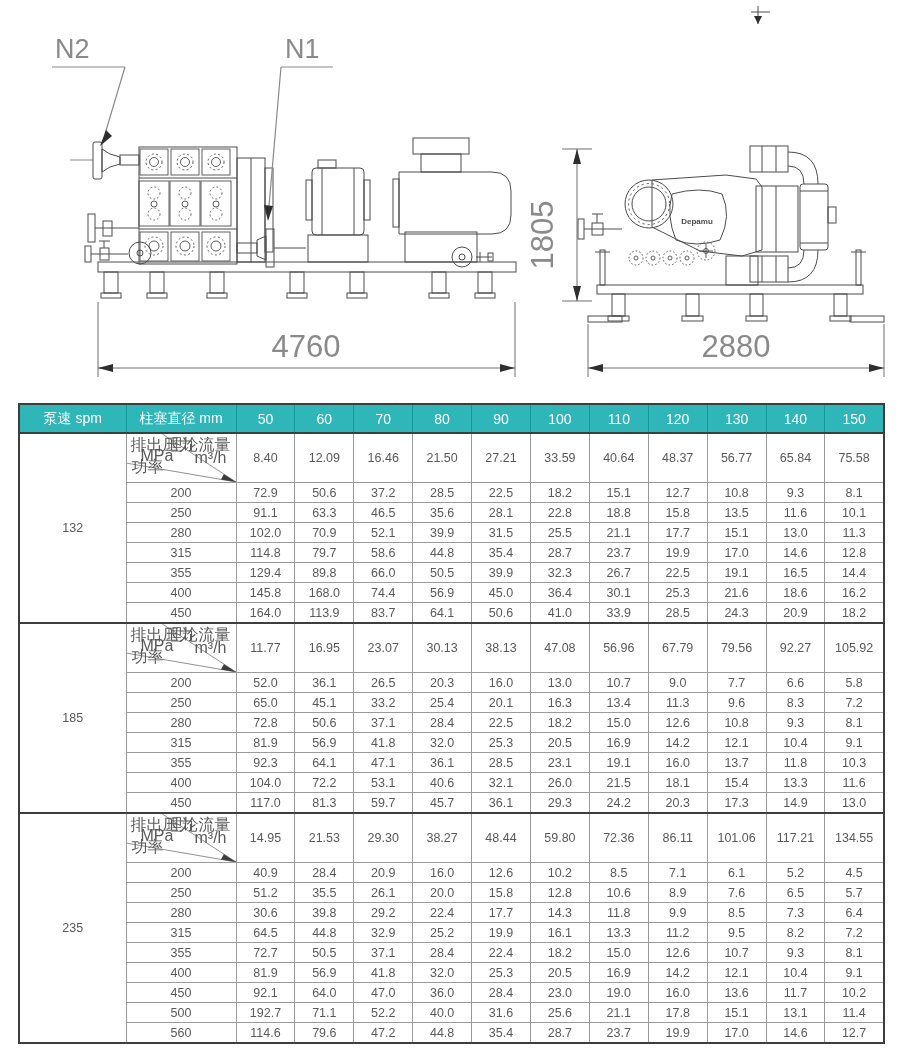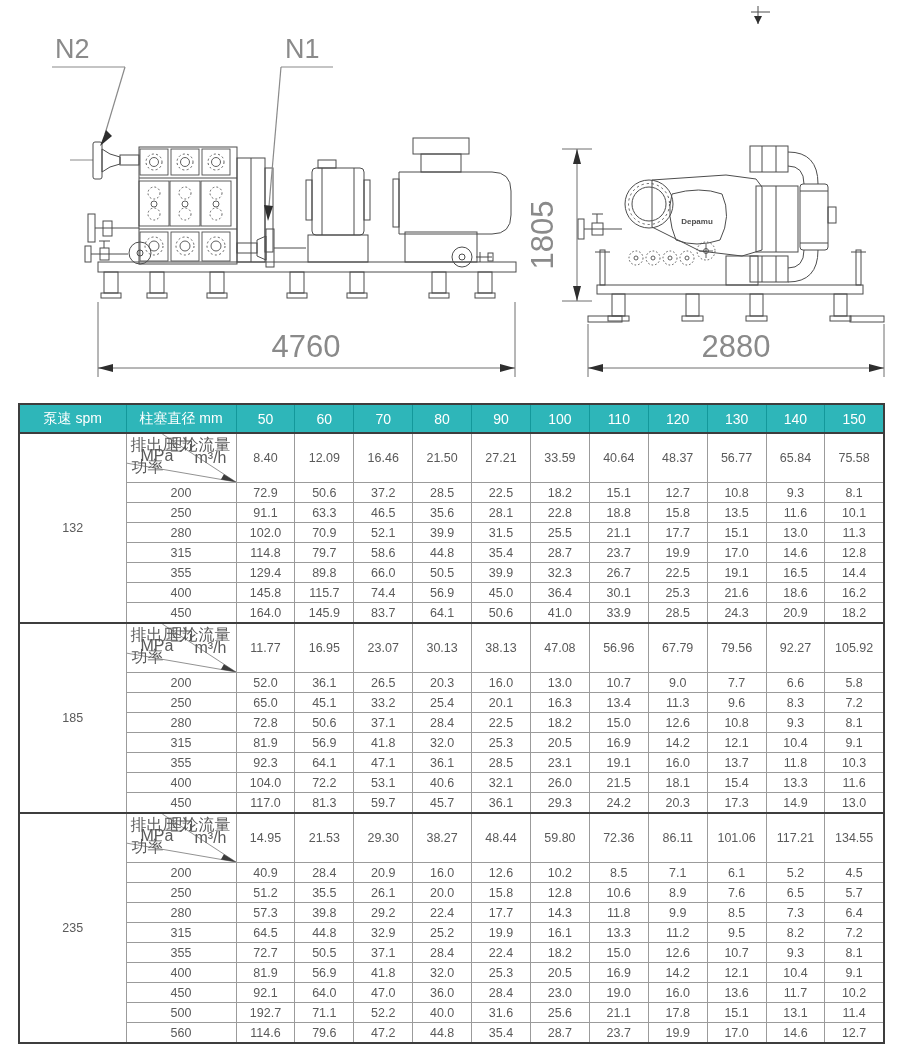--- a/index.html
+++ b/index.html
@@ -383,35 +383,35 @@
           <td class="val-cell">32.3</td>
           <td class="val-cell">26.7</td>
           <td class="val-cell">22.5</td>
           <td class="val-cell">19.1</td>
           <td class="val-cell">16.5</td>
           <td class="val-cell">14.4</td>
         </tr>
         <tr>
           <td class="pressure-cell">400</td>
           <td class="val-cell">145.8</td>
-          <td class="val-cell">115.7</td>
+          <td class="val-cell">168.0</td>
           <td class="val-cell">74.4</td>
           <td class="val-cell">56.9</td>
           <td class="val-cell">45.0</td>
           <td class="val-cell">36.4</td>
           <td class="val-cell">30.1</td>
           <td class="val-cell">25.3</td>
           <td class="val-cell">21.6</td>
           <td class="val-cell">18.6</td>
           <td class="val-cell">16.2</td>
         </tr>
         <tr>
           <td class="pressure-cell">450</td>
           <td class="val-cell">164.0</td>
-          <td class="val-cell">145.9</td>
+          <td class="val-cell">113.9</td>
           <td class="val-cell">83.7</td>
           <td class="val-cell">64.1</td>
           <td class="val-cell">50.6</td>
           <td class="val-cell">41.0</td>
           <td class="val-cell">33.9</td>
           <td class="val-cell">28.5</td>
           <td class="val-cell">24.3</td>
           <td class="val-cell">20.9</td>
           <td class="val-cell">18.2</td>
         </tr>
@@ -598,21 +598,21 @@
           <td class="val-cell">15.8</td>
           <td class="val-cell">12.8</td>
           <td class="val-cell">10.6</td>
           <td class="val-cell">8.9</td>
           <td class="val-cell">7.6</td>
           <td class="val-cell">6.5</td>
           <td class="val-cell">5.7</td>
         </tr>
         <tr>
           <td class="pressure-cell">280</td>
-          <td class="val-cell">57.3</td>
+          <td class="val-cell">30.6</td>
           <td class="val-cell">39.8</td>
           <td class="val-cell">29.2</td>
           <td class="val-cell">22.4</td>
           <td class="val-cell">17.7</td>
           <td class="val-cell">14.3</td>
           <td class="val-cell">11.8</td>
           <td class="val-cell">9.9</td>
           <td class="val-cell">8.5</td>
           <td class="val-cell">7.3</td>
           <td class="val-cell">6.4</td>

